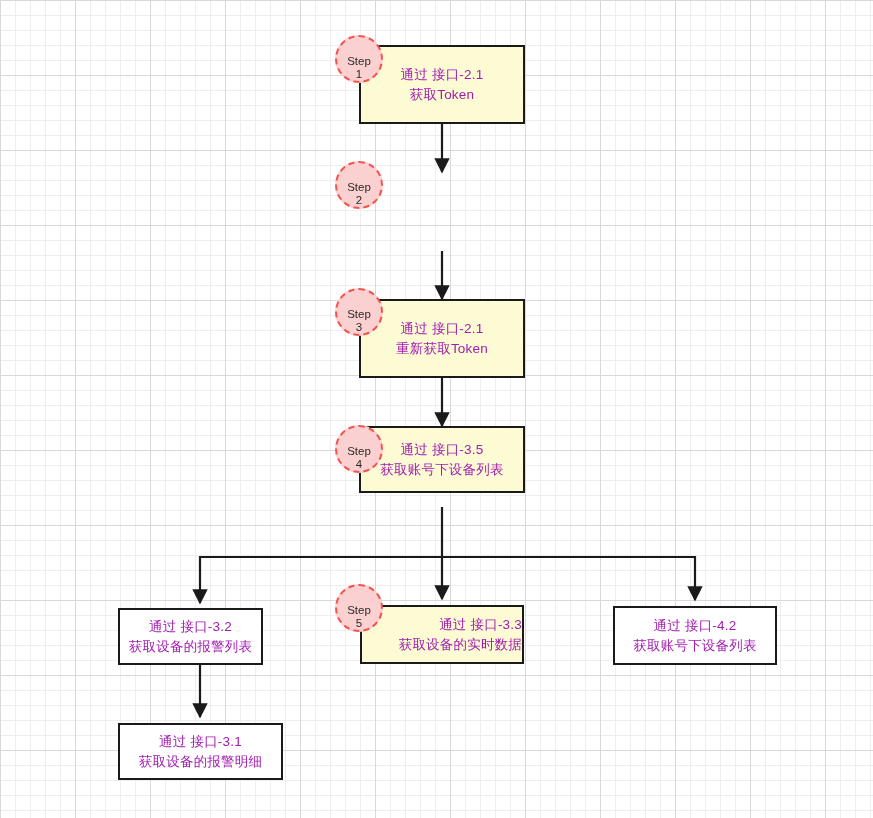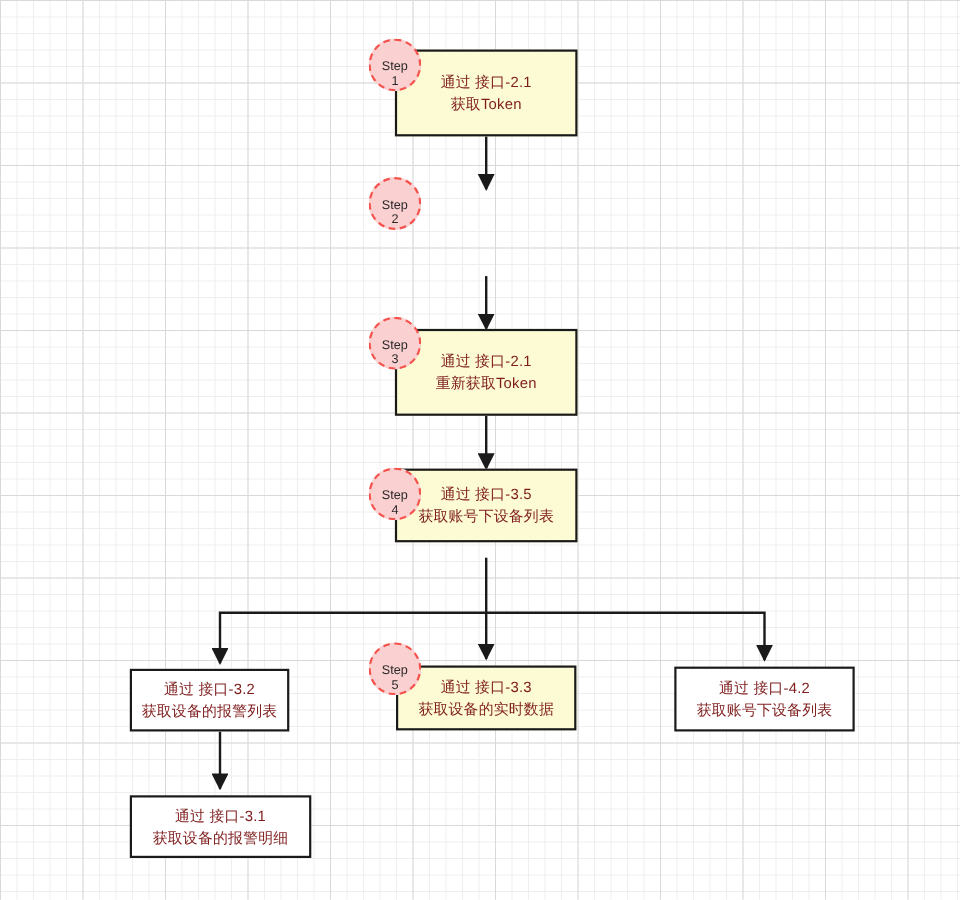--- a/index.html
+++ b/index.html
@@ -35,21 +35,21 @@
     position: absolute;
     box-sizing: border-box;
     border: 2px solid #1a1a1a;
     display: flex;
     flex-direction: column;
     align-items: center;
     justify-content: center;
     text-align: center;
     line-height: 1.45;
     font-size: 13.5px;
-    color: #7f1d1d;
+    color: #a21caf;
     letter-spacing: 0.2px;
   }
   .node.yellow {
     background: #fcfbd4;
   }
   .node.plain {
     background: #ffffff;
   }
   .node .line1, .node .line2 {
     display: block;
@@ -128,21 +128,21 @@
   <div class="step-badge" style="left:335px; top:425px;">
     <span>Step</span>
     <span class="sb-num">4</span>
   </div>
 
   <div class="node plain" style="left:118px; top:608px; width:145px; height:57px;">
     <span class="line1">通过 接口-3.2</span>
     <span class="line2">获取设备的报警列表</span>
   </div>
 
-  <div class="node yellow" style="left:360px; top:605px; width:164px; height:59px;">
+  <div class="node yellow" style="left:360px; top:605px; width:164px; height:59px;align-items:flex-end;">
     <span class="line1">通过 接口-3.3</span>
     <span class="line2">获取设备的实时数据</span>
   </div>
   <div class="step-badge" style="left:335px; top:584px;">
     <span>Step</span>
     <span class="sb-num">5</span>
   </div>
 
   <div class="node plain" style="left:613px; top:606px; width:164px; height:59px;">
     <span class="line1">通过 接口-4.2</span>

